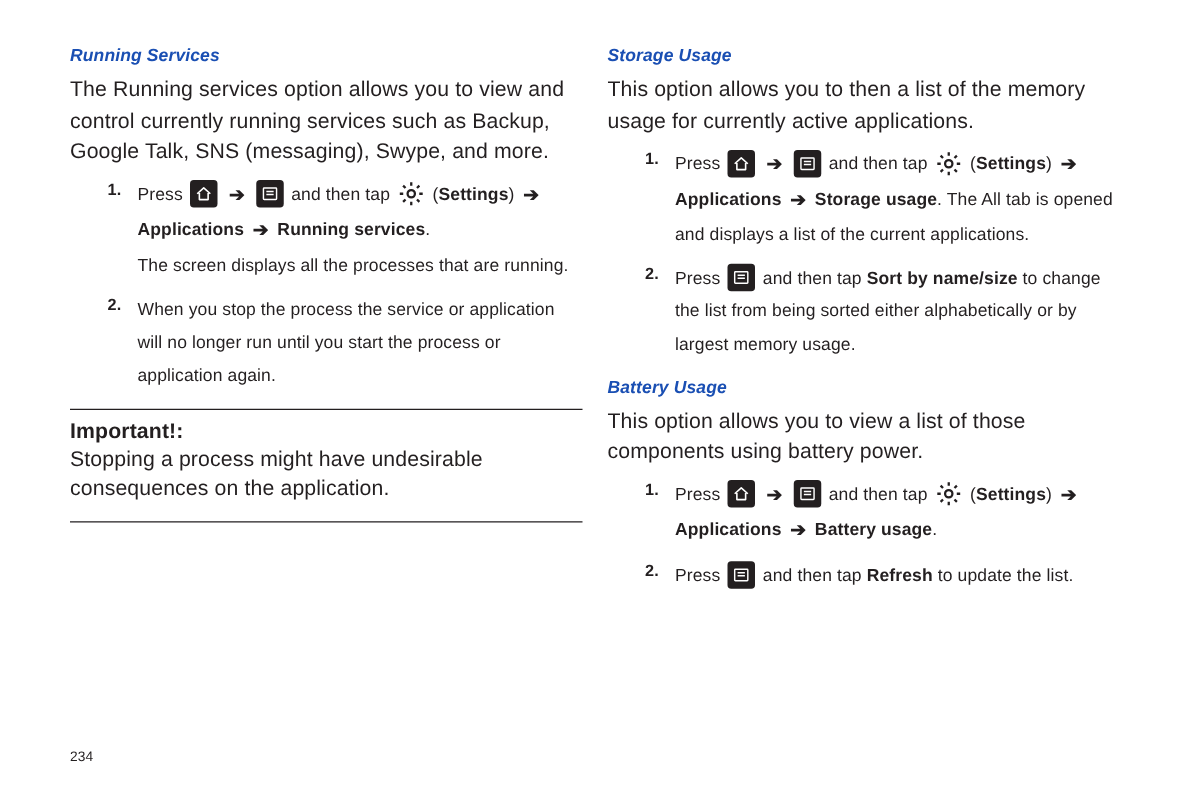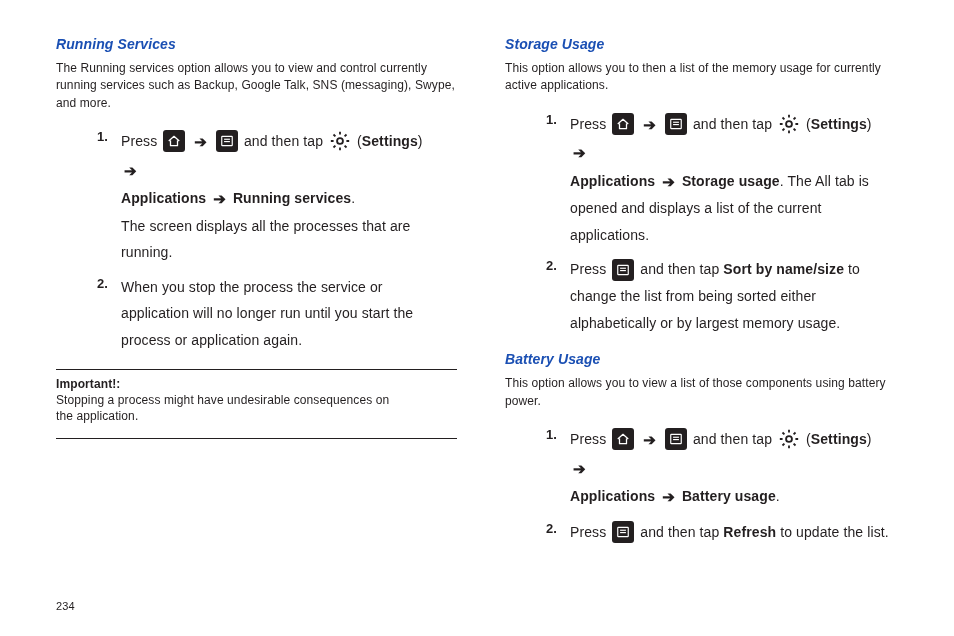--- a/index.html
+++ b/index.html
@@ -13,43 +13,43 @@
     font-size: 14px;
     letter-spacing: 0.1px;
   }
   .page {
     width: 954px;
     height: 636px;
     position: relative;
     box-sizing: border-box;
     padding: 36px 48px 24px 56px;
     display: flex;
-    gap: 48px;
+    gap: 20px;
   }
   .col {
     width: 410px;
   }
   .heading {
     font-family: Arial, Helvetica, sans-serif;
     font-size: 14px;
     font-style: italic;
     font-weight: bold;
     color: #1a4fb3;
     margin: 0 0 8px 0;
   }
   .para {
     font-family: Arial, Helvetica, sans-serif;
-    font-size: 12px;
+    font-size: 17px;
     line-height: 1.45;
     margin: 0 0 8px 0;
   }
   ol.steps {
     list-style: none;
     padding: 0 0 0 26px;
-    margin: 15px;
+    margin: 4px;
     counter-reset: item;
   }
   ol.steps > li {
     position: relative;
     padding-left: 24px;
     margin-bottom: 8px;
   }
   ol.steps > li::before {
     counter-increment: item;
     content: counter(item) ".";
@@ -103,21 +103,21 @@
   }
   .b {
     font-weight: bold;
   }
   hr.sep {
     border: none;
     border-top: 1px solid #231f20;
     margin: 14px 0 6px 0;
   }
   .important {
-    font-size: 12px;
+    font-size: 17px;
     line-height: 1.35;
     margin: 0;
   }
   .important .lbl {
     font-weight: bold;
   }
   .important .txt {
     display: inline-block;
     vertical-align: top;
     width: 335px;

